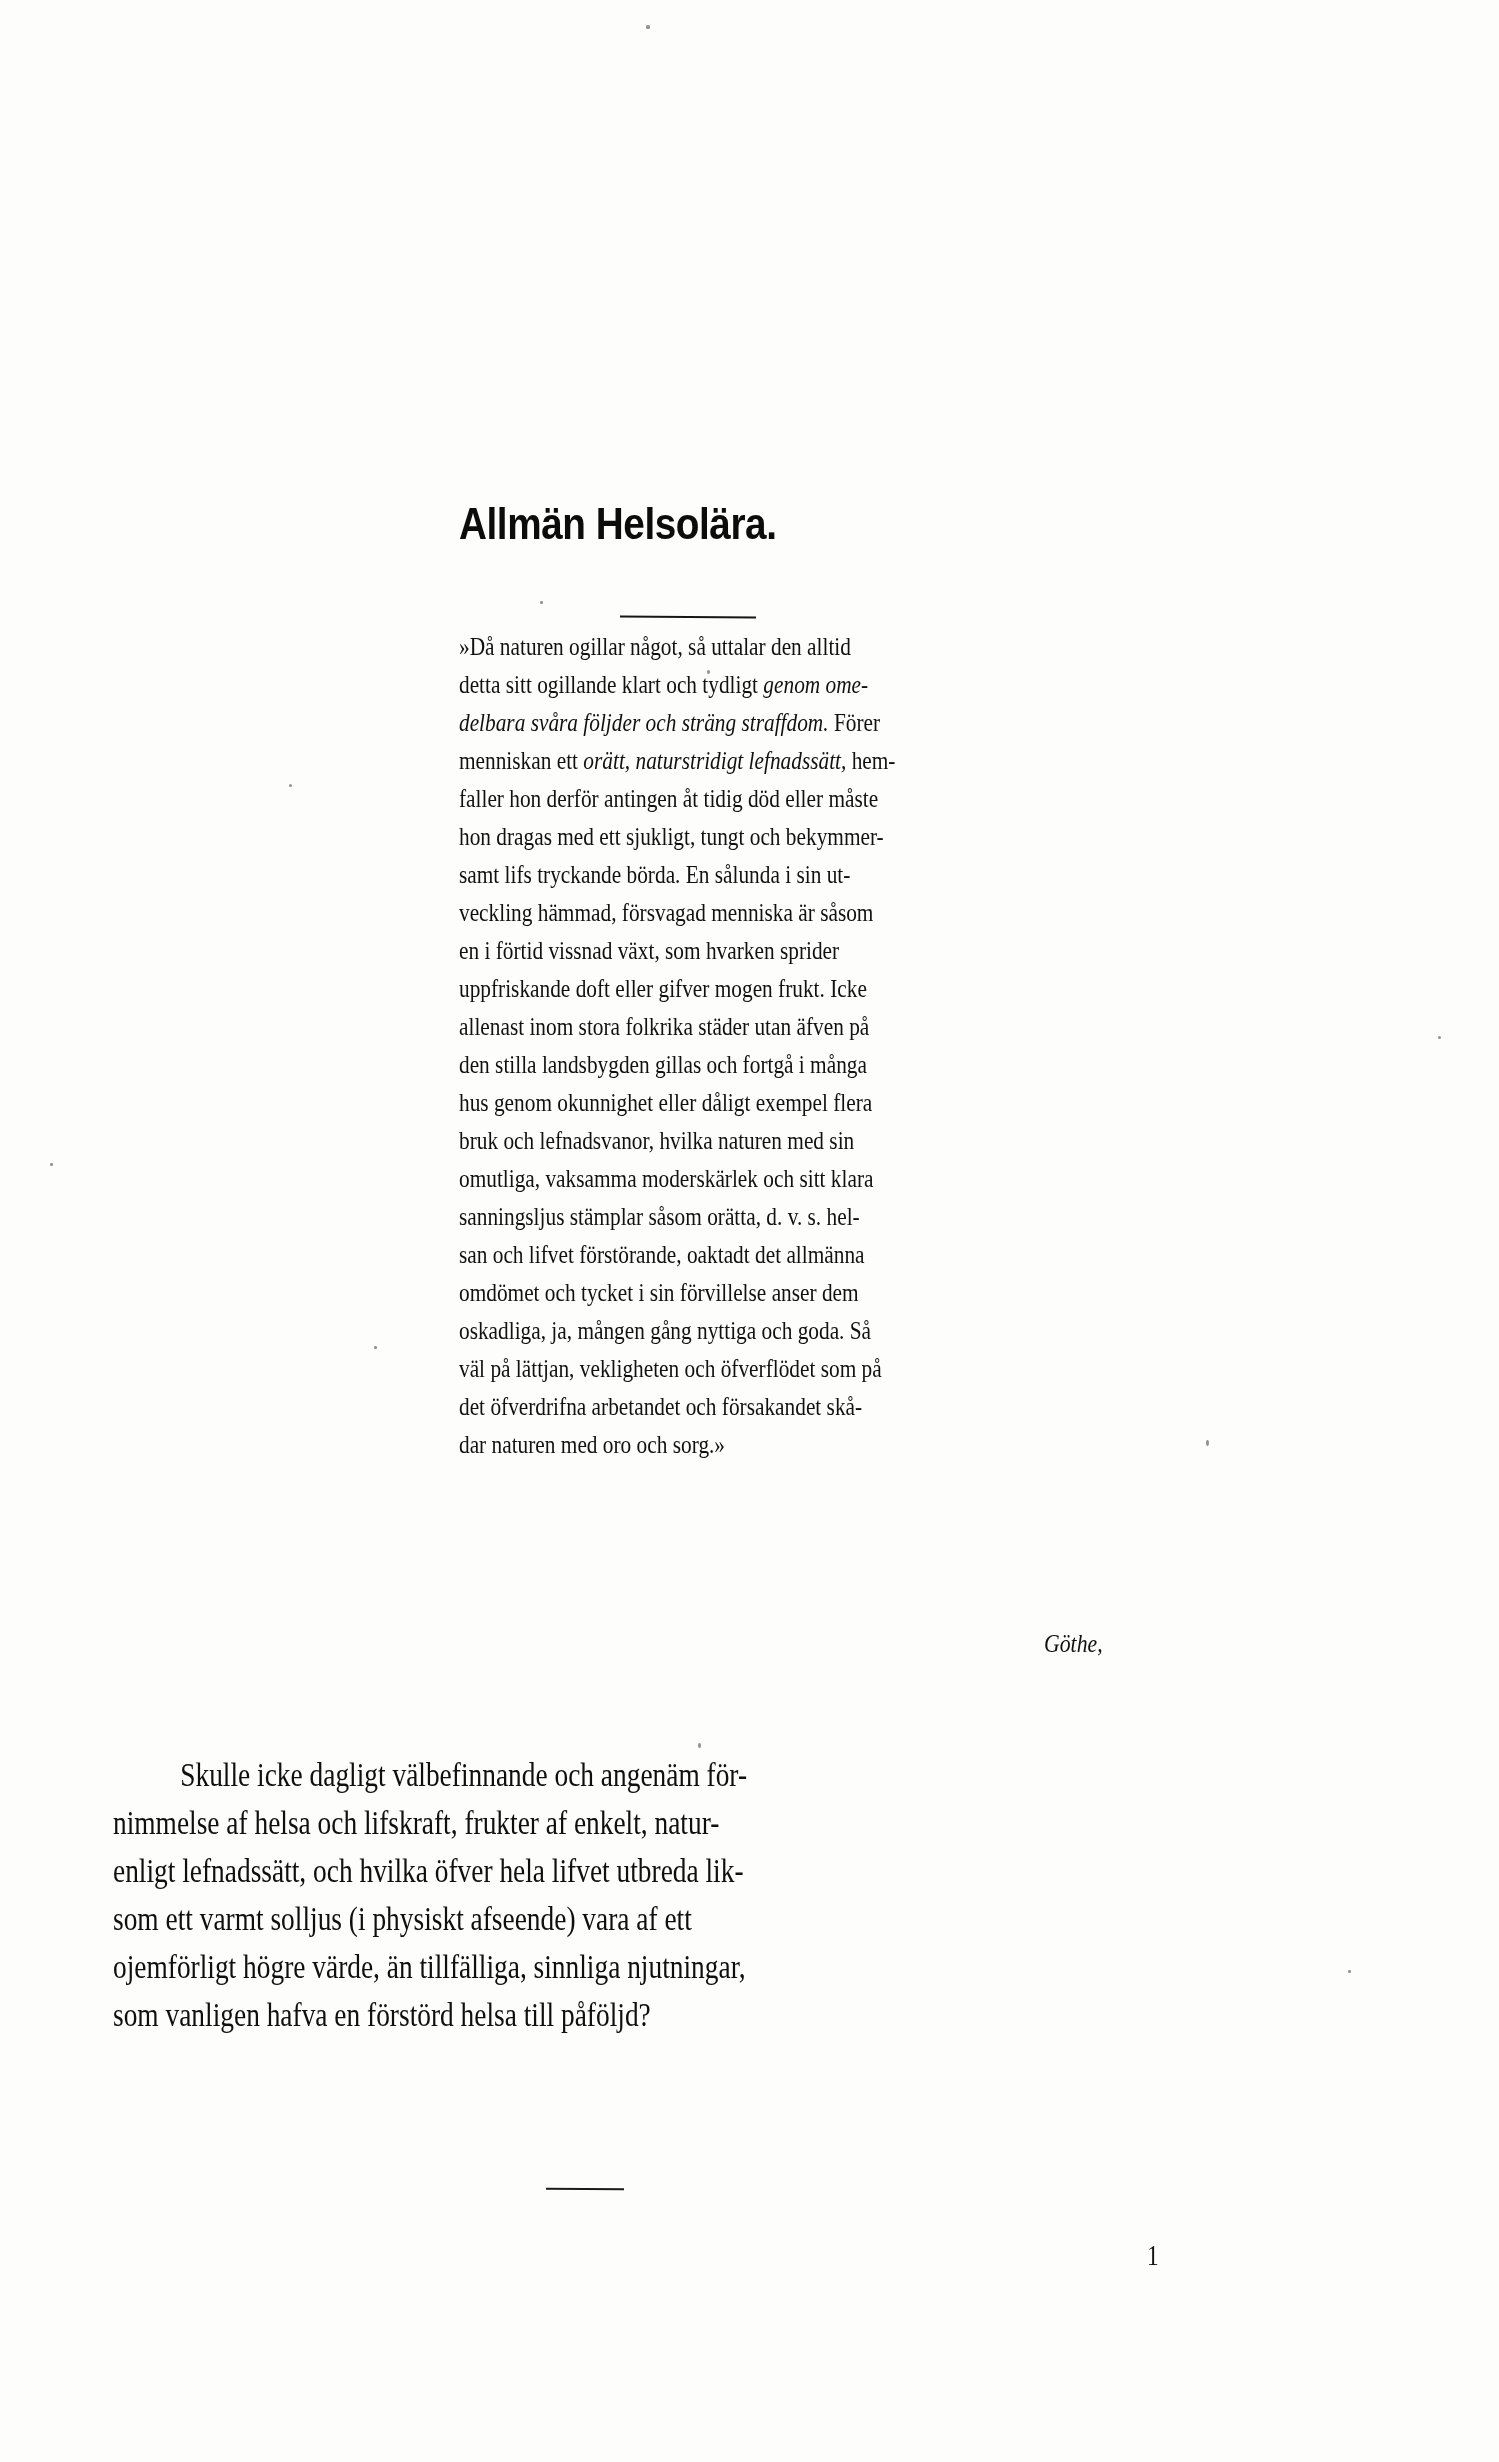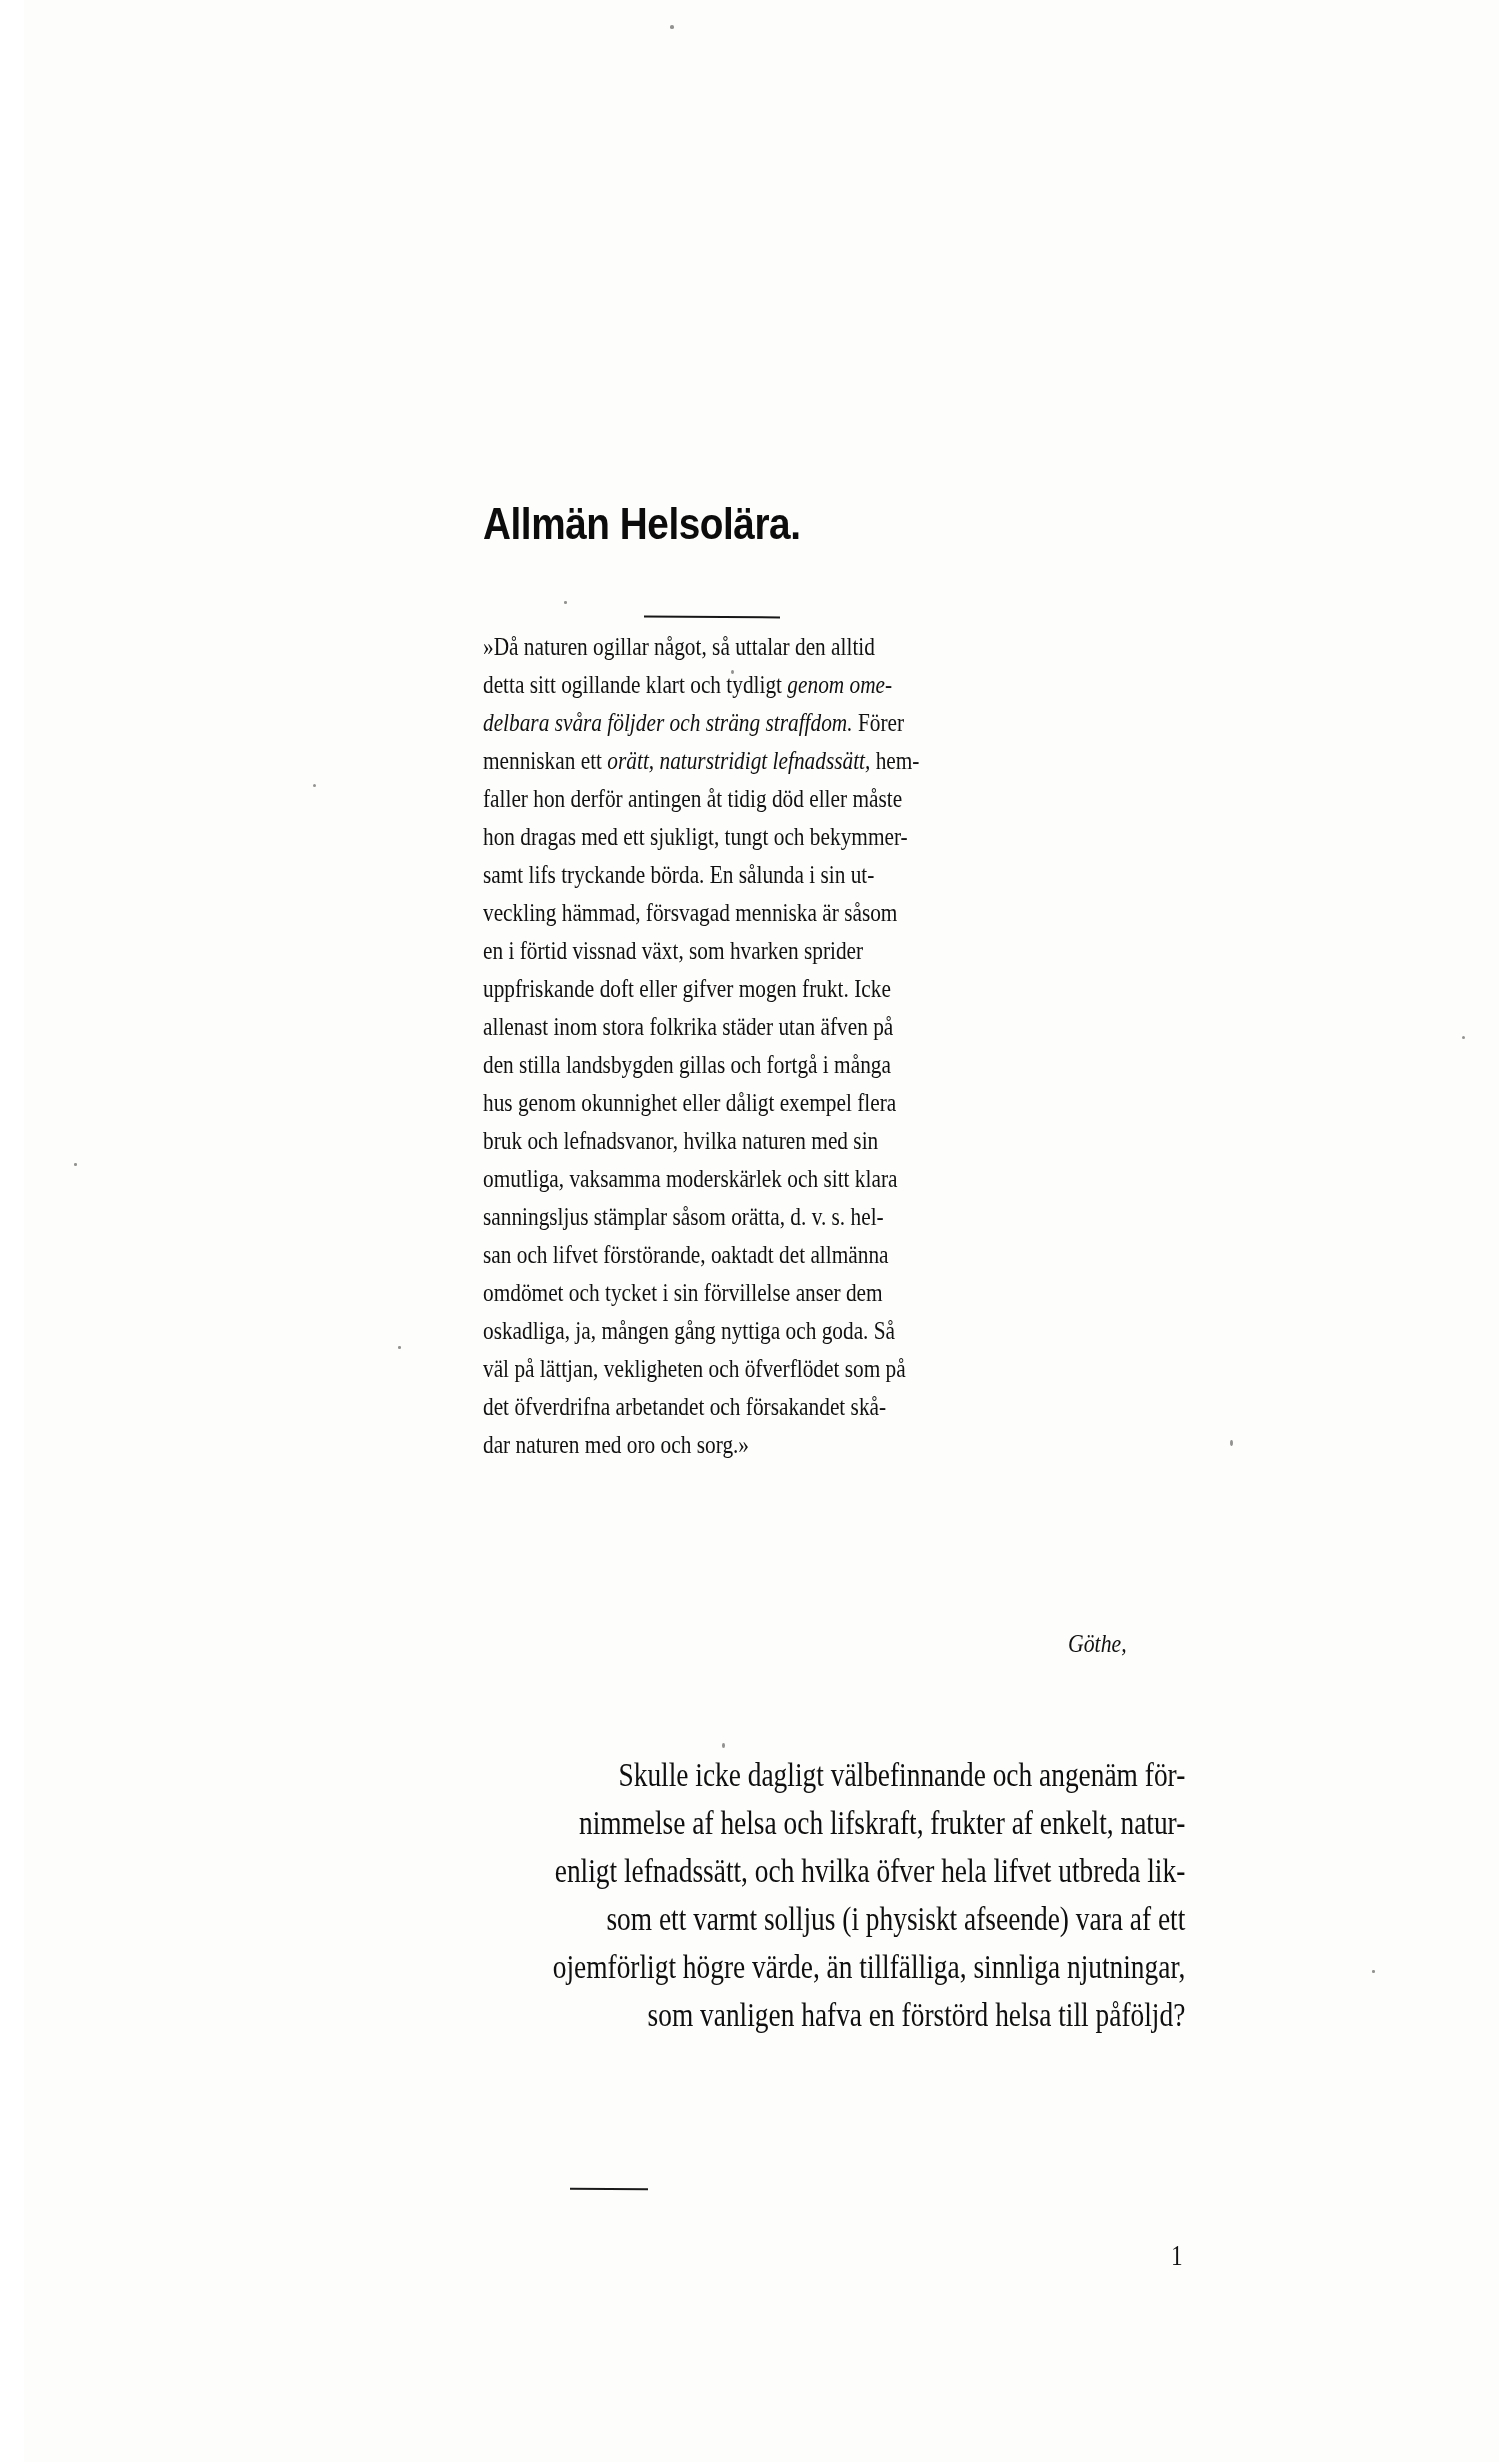--- a/index.html
+++ b/index.html
@@ -14,21 +14,20 @@
     overflow: hidden;
     font-family: "Liberation Serif", serif;
     color: #0a0a0a;
   }
 
   
   #page {
     position: absolute;
     inset: 0;
     background: #fdfdfb;
-    margin-left: 24px;
   }
 
   
   .speck {
     position: absolute;
     background: #3a3a38;
     opacity: .55;
     border-radius: 50%;
   }
 
@@ -94,21 +93,20 @@
     white-space: nowrap;
     color: #111;
   }
 
   
   #body-block {
     position: absolute;
     left: 113px;
     top: 1751px;
     width: 1263px;
-    text-align: right;
   }
   .bline {
     font-size: 33px;
     line-height: 48px;
     height: 48px;
     transform: scaleX(.83);
     transform-origin: left top;
     white-space: nowrap;
     color: #0f0f0f;
   }

